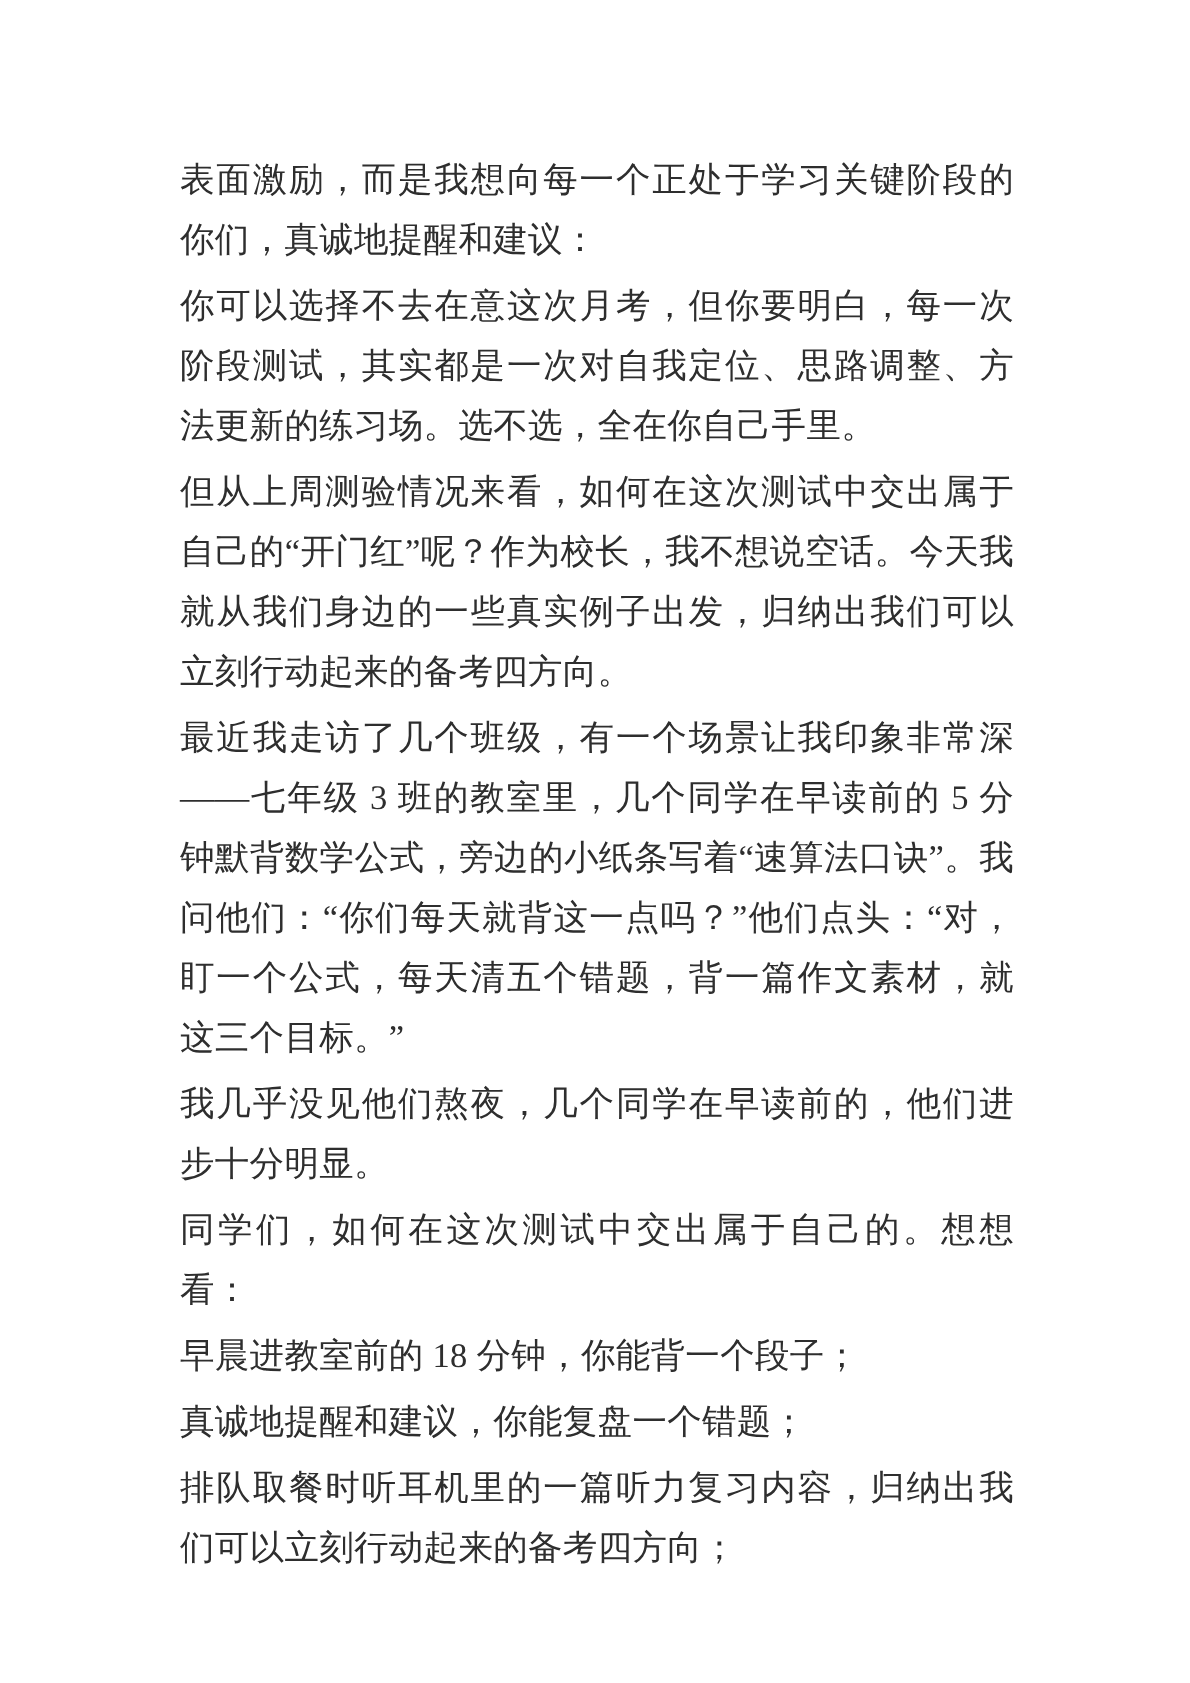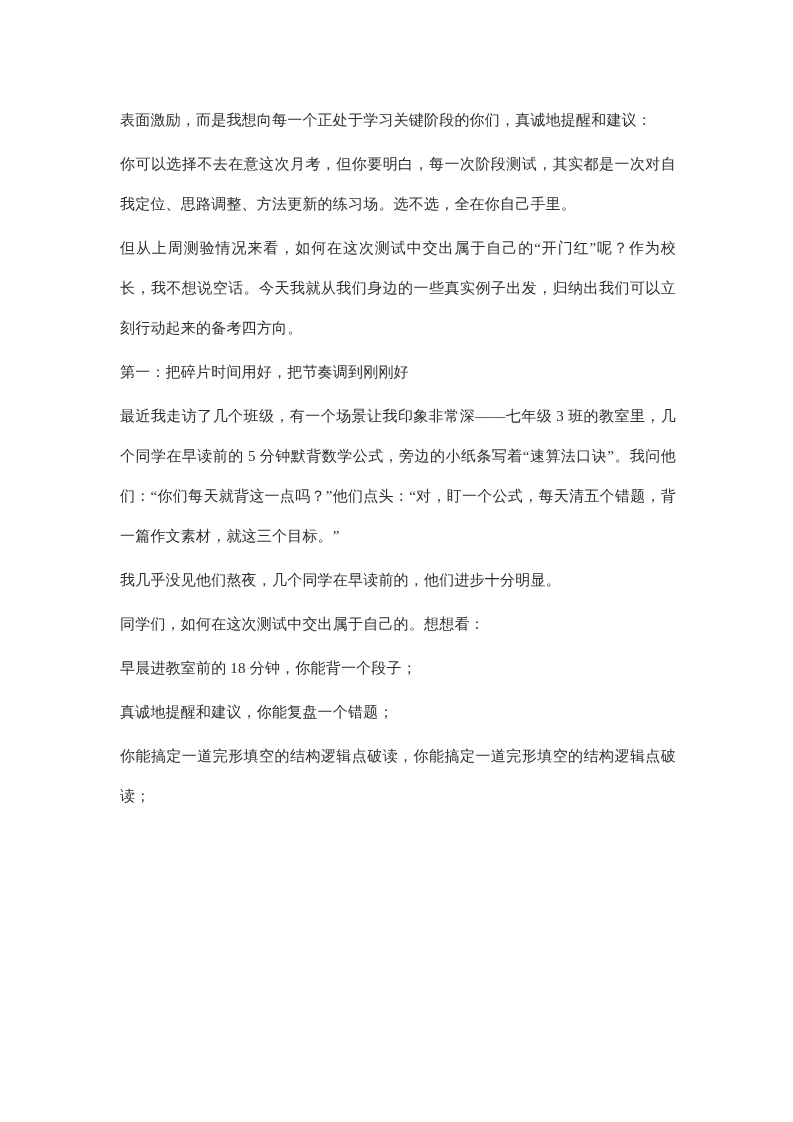--- a/index.html
+++ b/index.html
@@ -16,38 +16,37 @@
     box-sizing: border-box;
     padding: 100px 117px 0 120px;
     font-family: "Liberation Serif", "DejaVu Serif", serif;
   }
   .doc-body {
     width: 556px;
     color: #2e2e2e;
   }
   .doc-body p {
     margin: 0 0 4px 0;
-    font-size: 15px;
+    font-size: 23px;
     line-height: 40px;
     letter-spacing: 0.2px;
     text-align: justify;
     text-justify: inter-ideograph;
     word-break: break-all;
     font-weight: 400;
   }
 </style>
 </head>
 <body>
 
 <div class="page">
   <div class="doc-body">
     <p>表面激励，而是我想向每一个正处于学习关键阶段的你们，真诚地提醒和建议：</p>
     <p>你可以选择不去在意这次月考，但你要明白，每一次阶段测试，其实都是一次对自我定位、思路调整、方法更新的练习场。选不选，全在你自己手里。</p>
     <p>但从上周测验情况来看，如何在这次测试中交出属于自己的“开门红”呢？作为校长，我不想说空话。今天我就从我们身边的一些真实例子出发，归纳出我们可以立刻行动起来的备考四方向。</p>
-    <p>第一：把碎片时间用好，把节奏调到刚刚好</p>
     <p>最近我走访了几个班级，有一个场景让我印象非常深——七年级 3 班的教室里，几个同学在早读前的 5 分钟默背数学公式，旁边的小纸条写着“速算法口诀”。我问他们：“你们每天就背这一点吗？”他们点头：“对，盯一个公式，每天清五个错题，背一篇作文素材，就这三个目标。”</p>
     <p>我几乎没见他们熬夜，几个同学在早读前的，他们进步十分明显。</p>
     <p>同学们，如何在这次测试中交出属于自己的。想想看：</p>
     <p>早晨进教室前的 18 分钟，你能背一个段子；</p>
     <p>真诚地提醒和建议，你能复盘一个错题；</p>
-    <p>你能搞定一道完形填空的结构逻辑点破读，你能搞定一道完形填空的结构逻辑点破读；</p>
+    <p>排队取餐时听耳机里的一篇听力复习内容，归纳出我们可以立刻行动起来的备考四方向；</p>
   </div>
 </div>
 
 </body></html>

